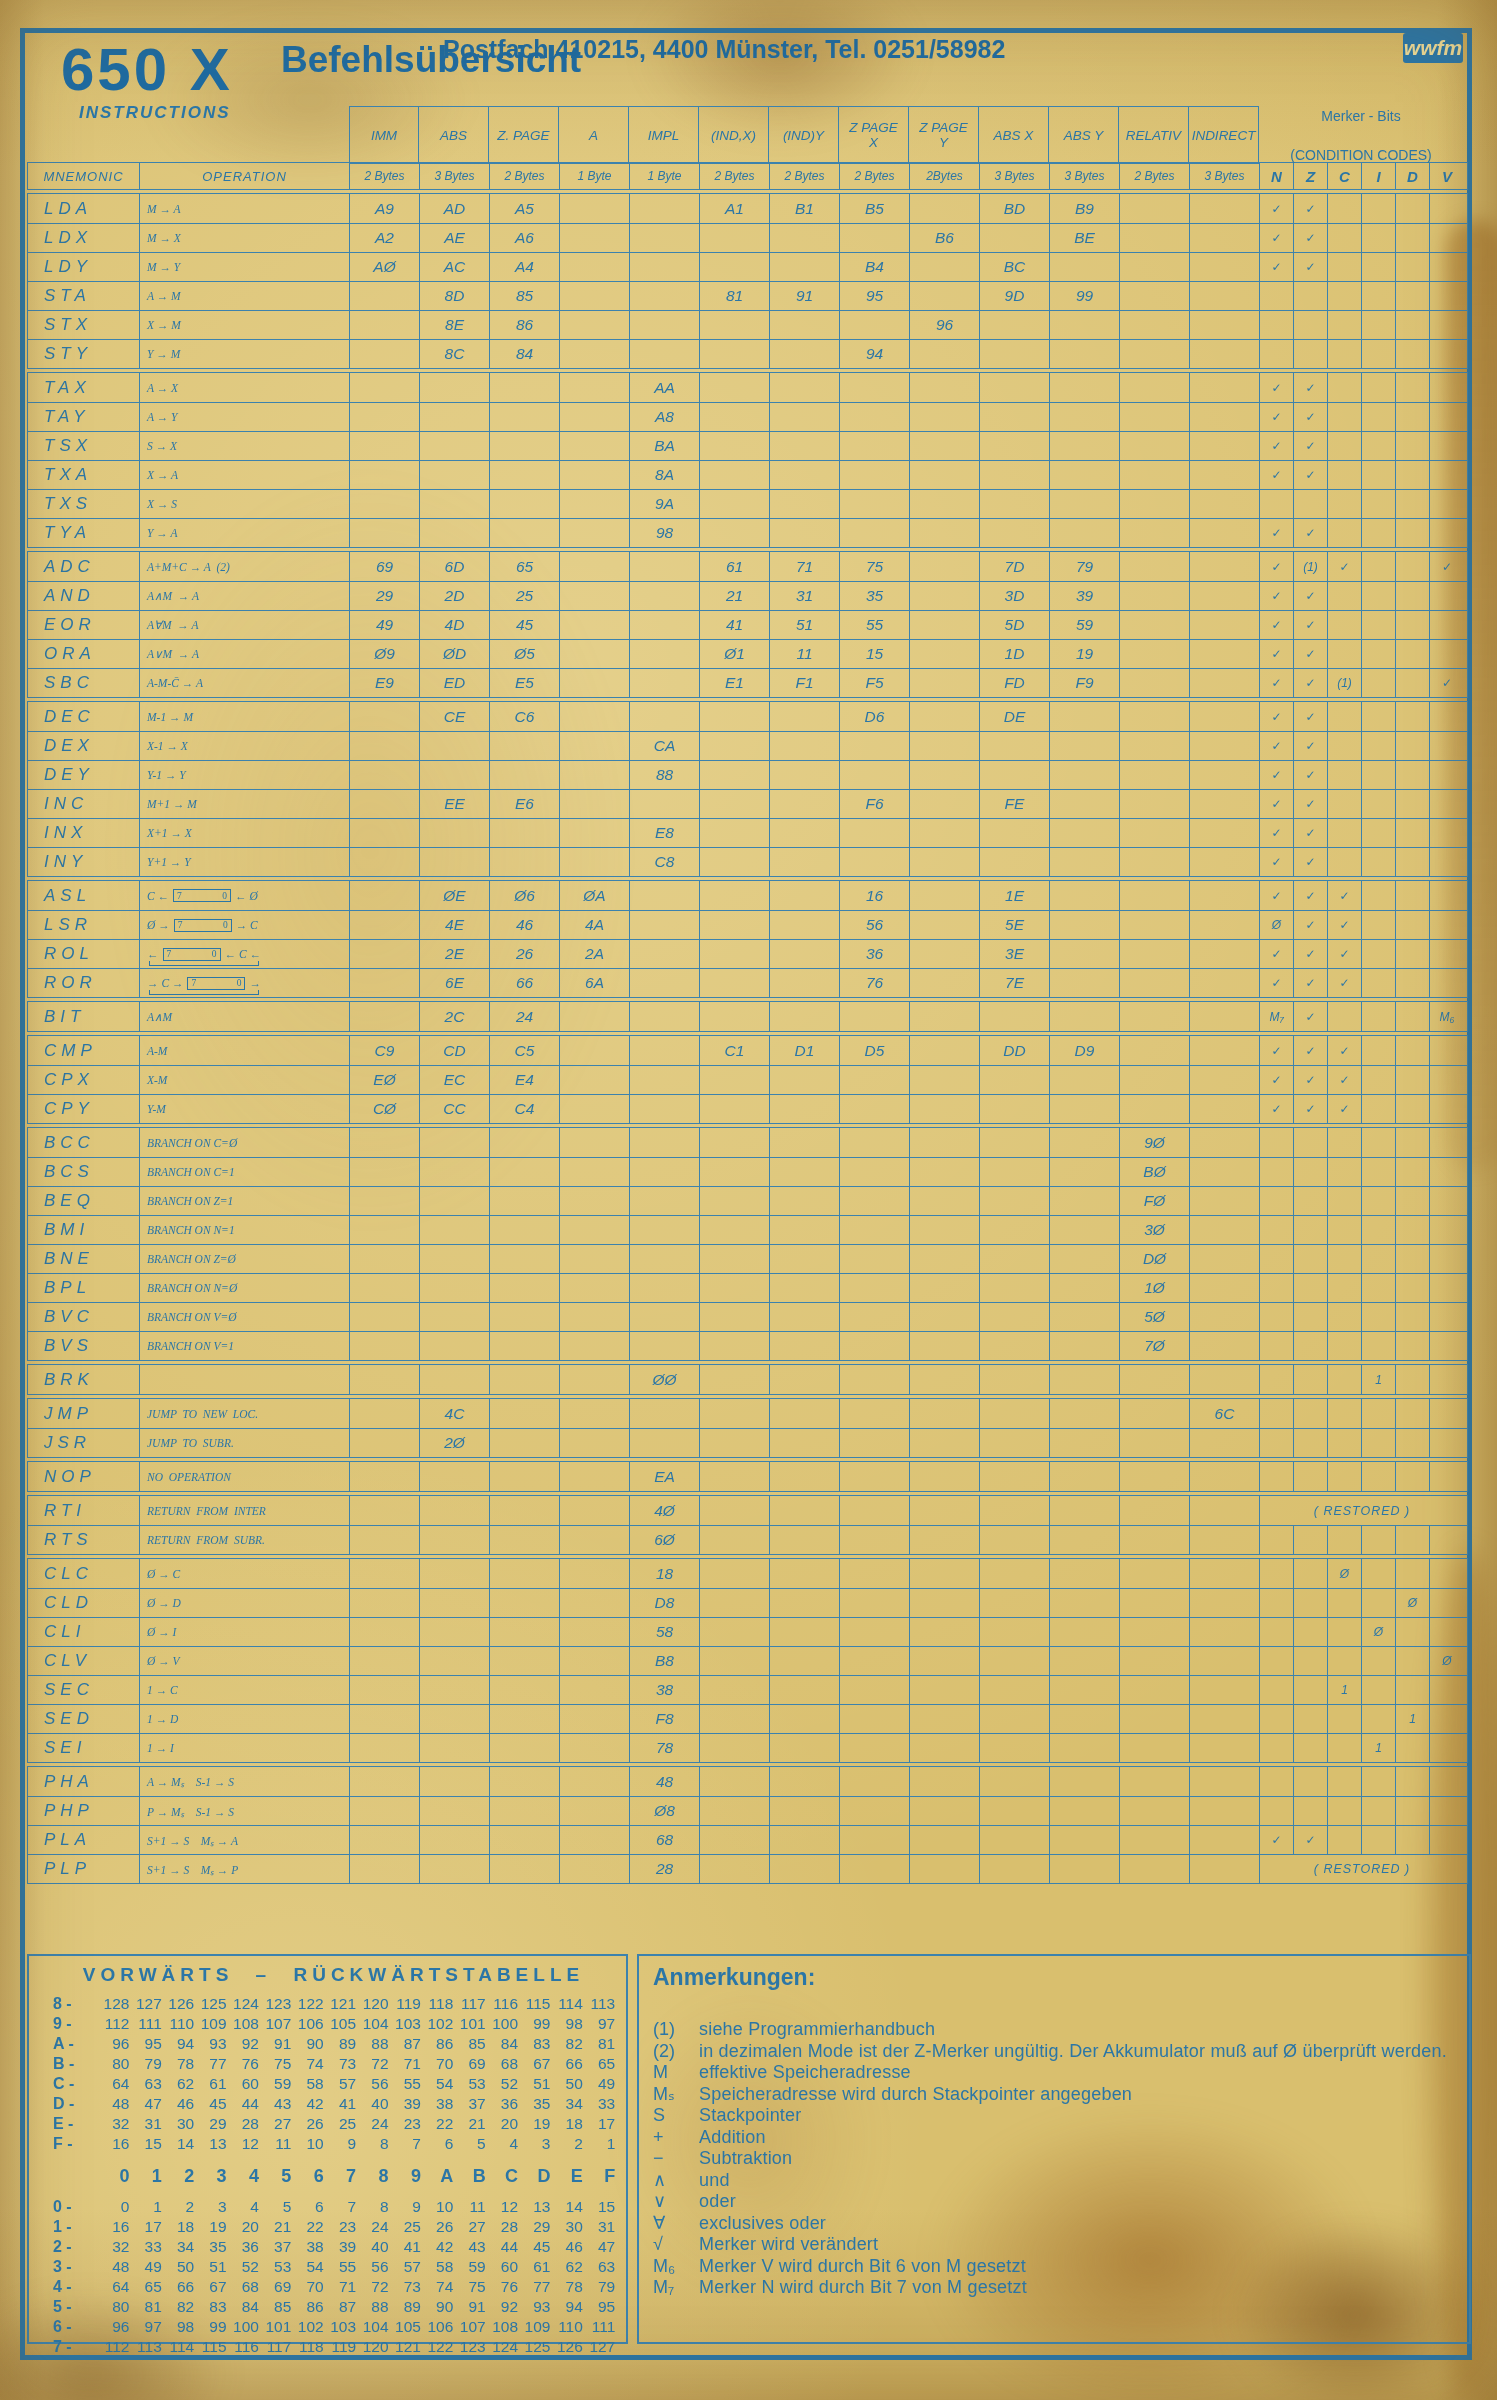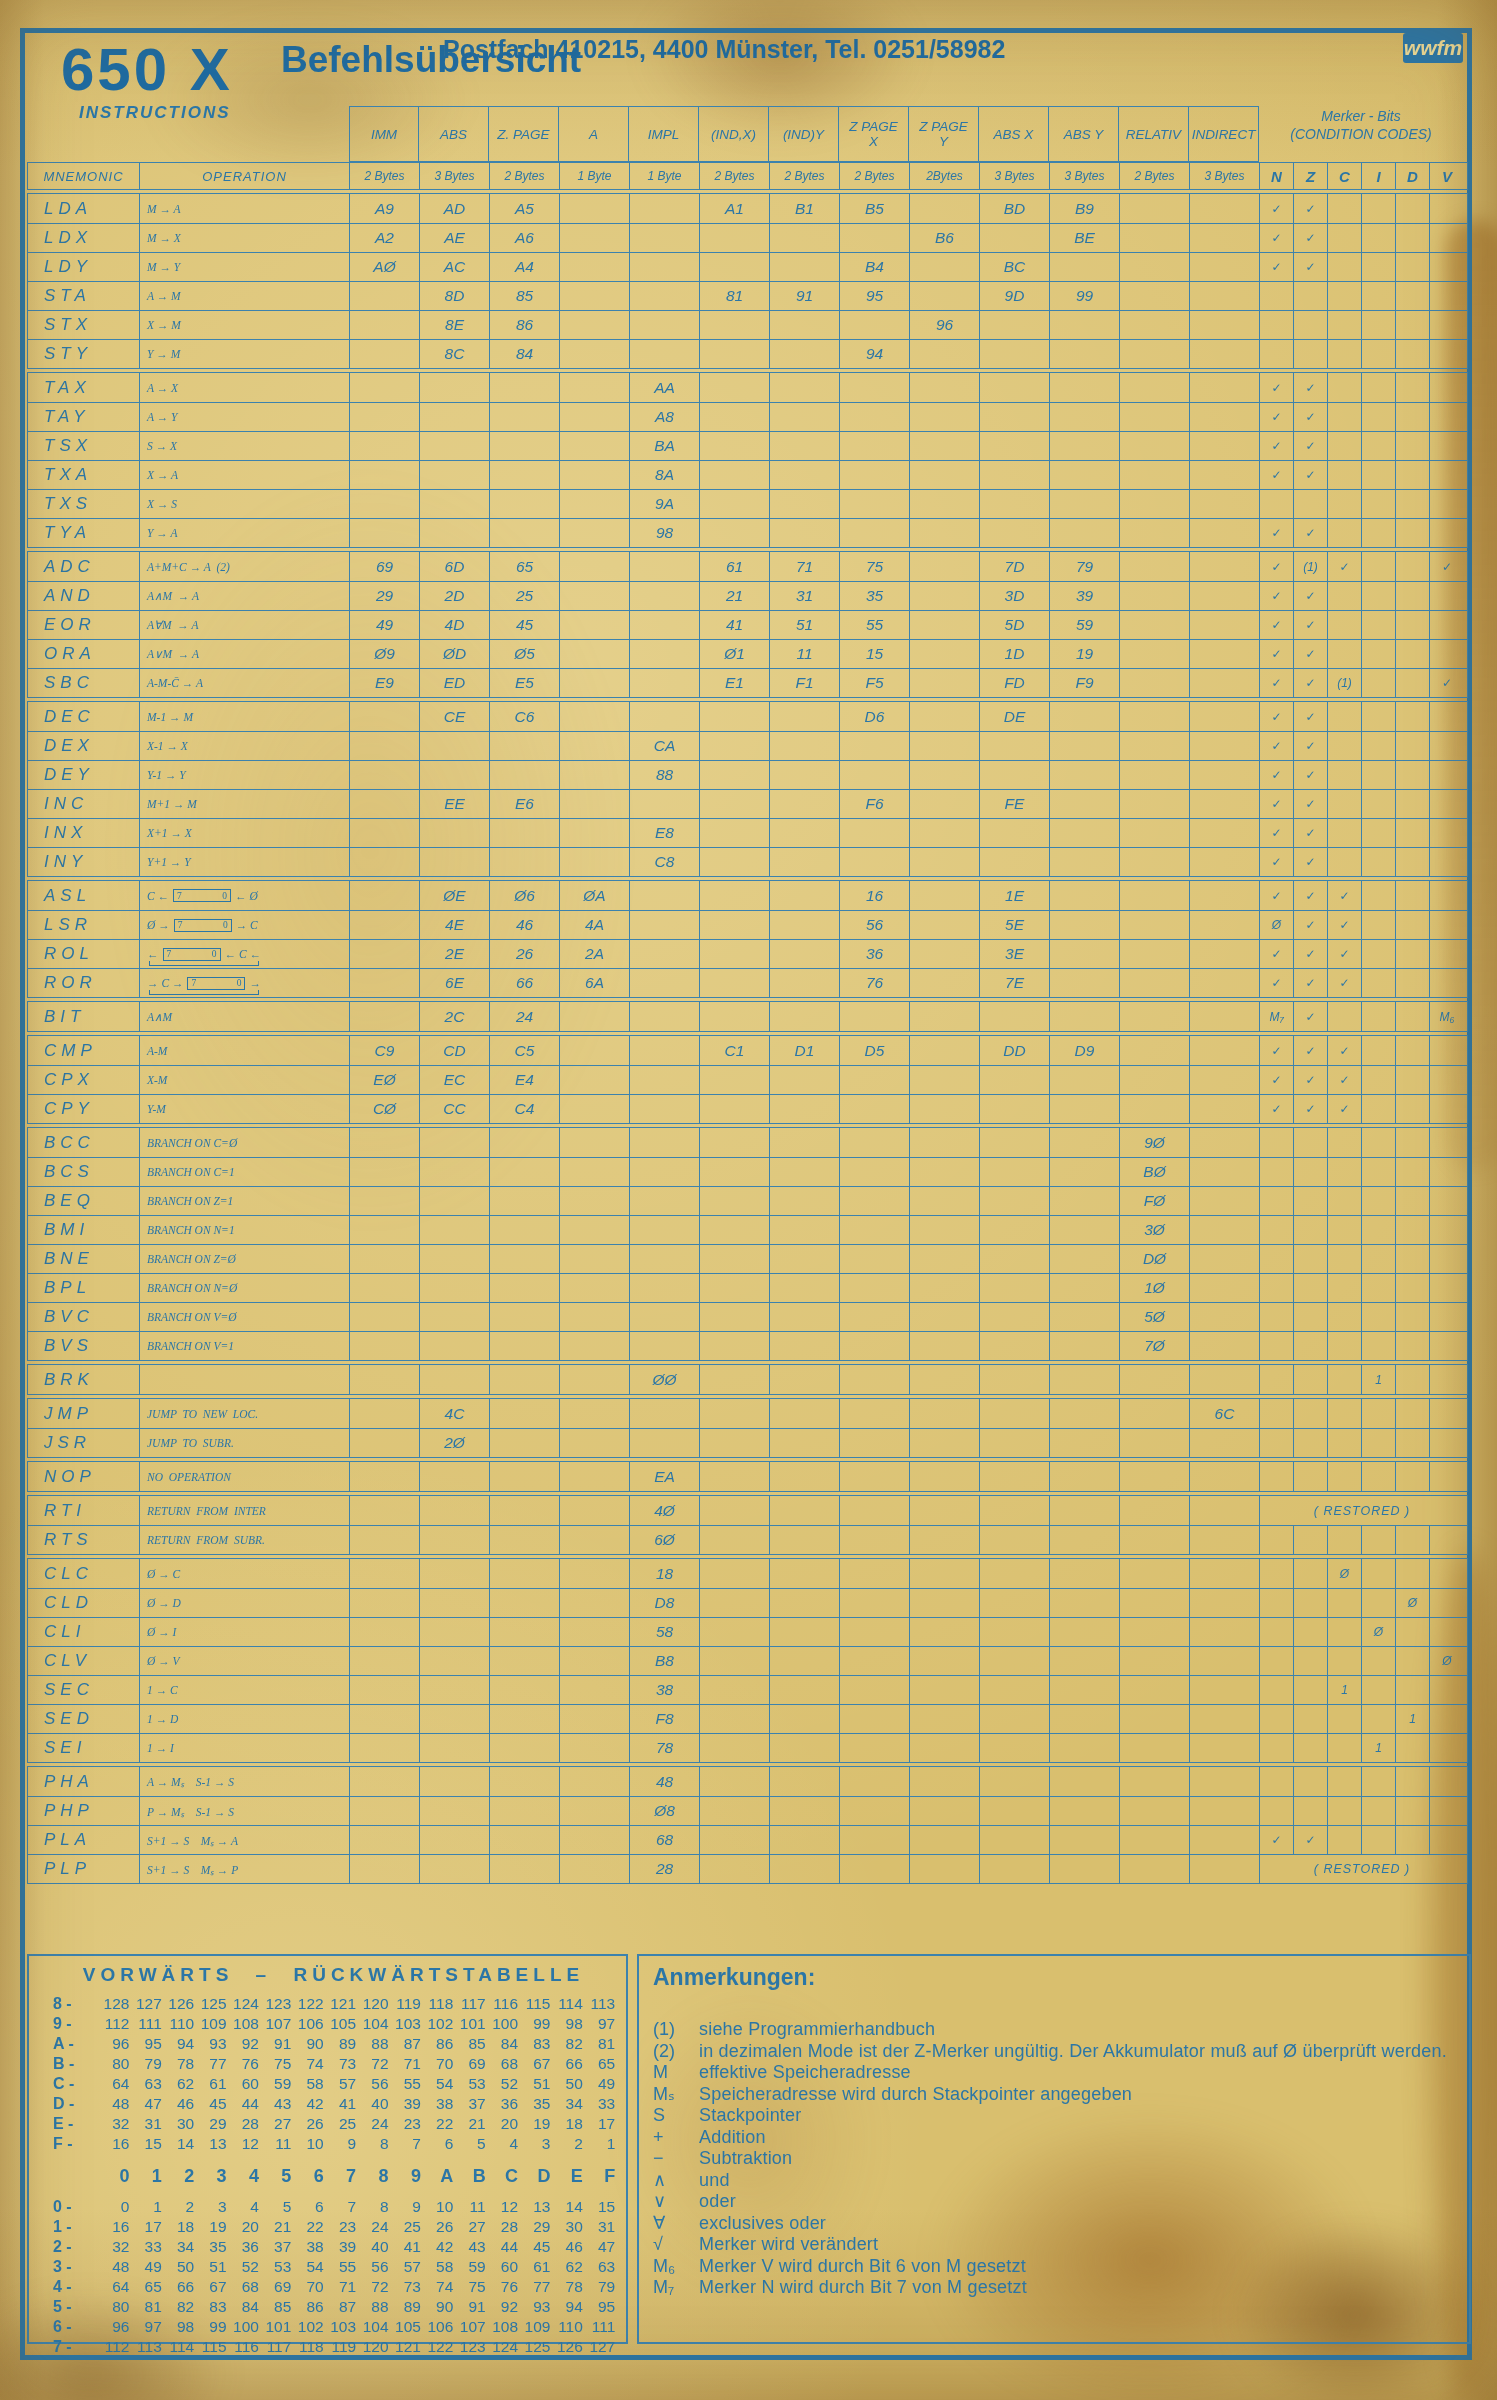--- a/index.html
+++ b/index.html
@@ -46,21 +46,21 @@
 
   
   .table{position:absolute; left:2px; top:73px; width:1441px;}
   .modes-row,.bytes-row,.trow{display:grid; grid-template-columns:112px 210px repeat(13,70px) repeat(6,34px);}
   .modes-row{height:56px;}
   .spacer{grid-column:1/3;}
   .hc{border:1.7px solid var(--line); border-left:none; display:flex; flex-direction:column; align-items:center; justify-content:center;
       font-style:italic; font-size:13.5px; line-height:15px; text-align:center;}
   .hc:nth-child(2){border-left:1.7px solid var(--line);}
   .flagshead{grid-column:16/span 6; display:flex; flex-direction:column; align-items:center; justify-content:flex-start;
-      padding-top:1px; font-style:italic; font-size:14px; line-height:18px; white-space:nowrap;}
+      padding-top:1px; font-size:14px; line-height:18px; white-space:nowrap;gap:21px;}
   .bytes-row{height:28px; border:1.7px solid var(--line);}
   .bc{border-right:1.4px solid var(--line); display:flex; align-items:center; justify-content:center; font-style:italic; font-size:12px; white-space:nowrap; overflow:hidden;}
   .bc:last-child{border-right:none;}
   .mnh,.oph{font-size:13px; letter-spacing:1px;}
   .flb{font-weight:700; font-size:15px;}
 
   .group{border:1.8px solid var(--line); margin-top:3px;}
   .trow{height:29px;}
   .trow + .trow{border-top:1.2px solid var(--line);}
   .c{border-right:1.2px solid var(--line); display:flex; align-items:center; justify-content:center; overflow:hidden;}

